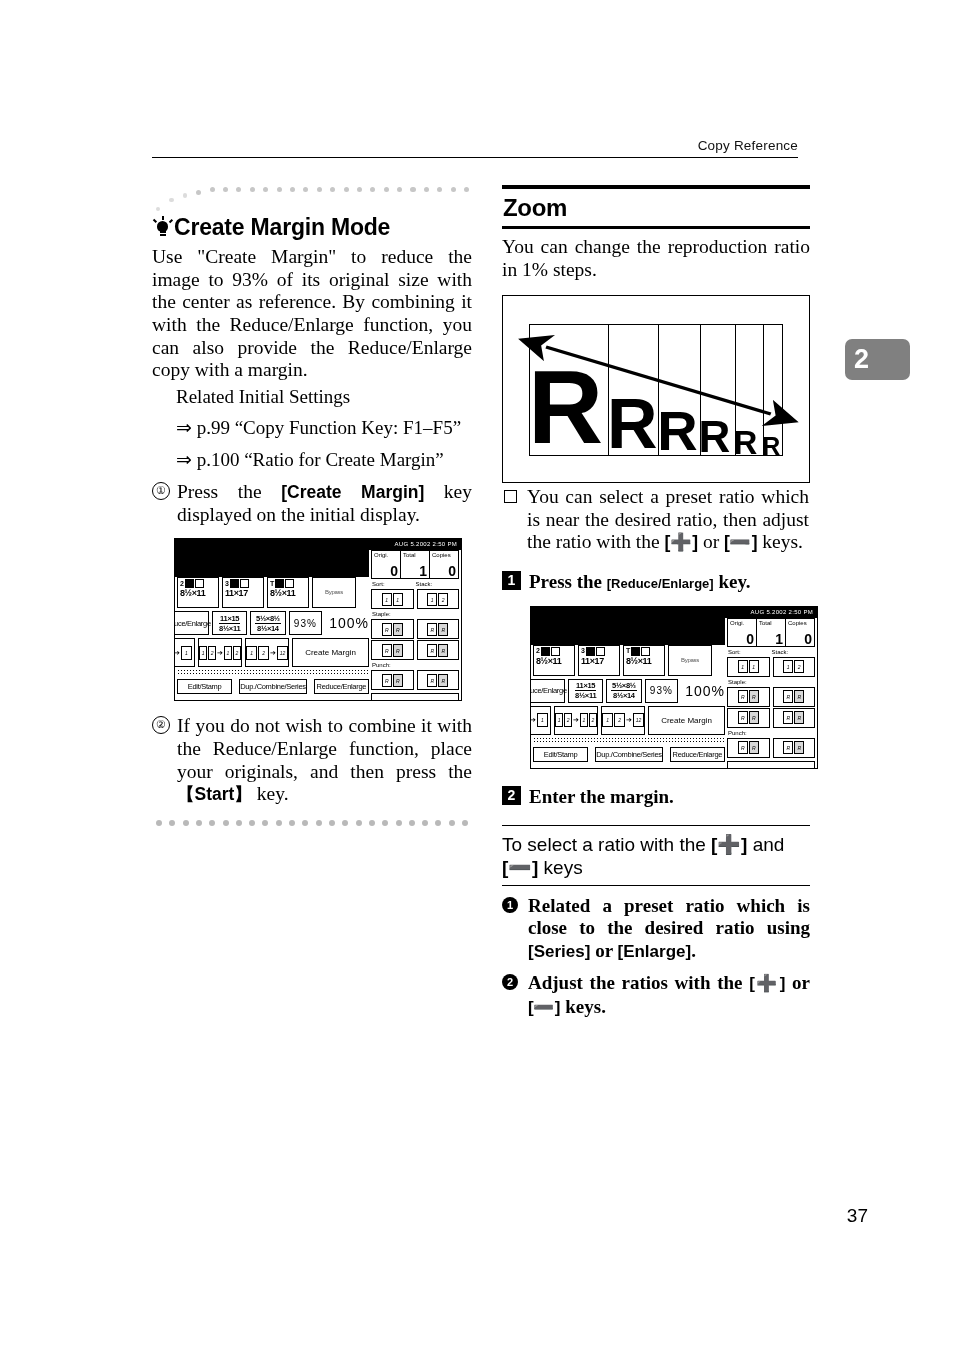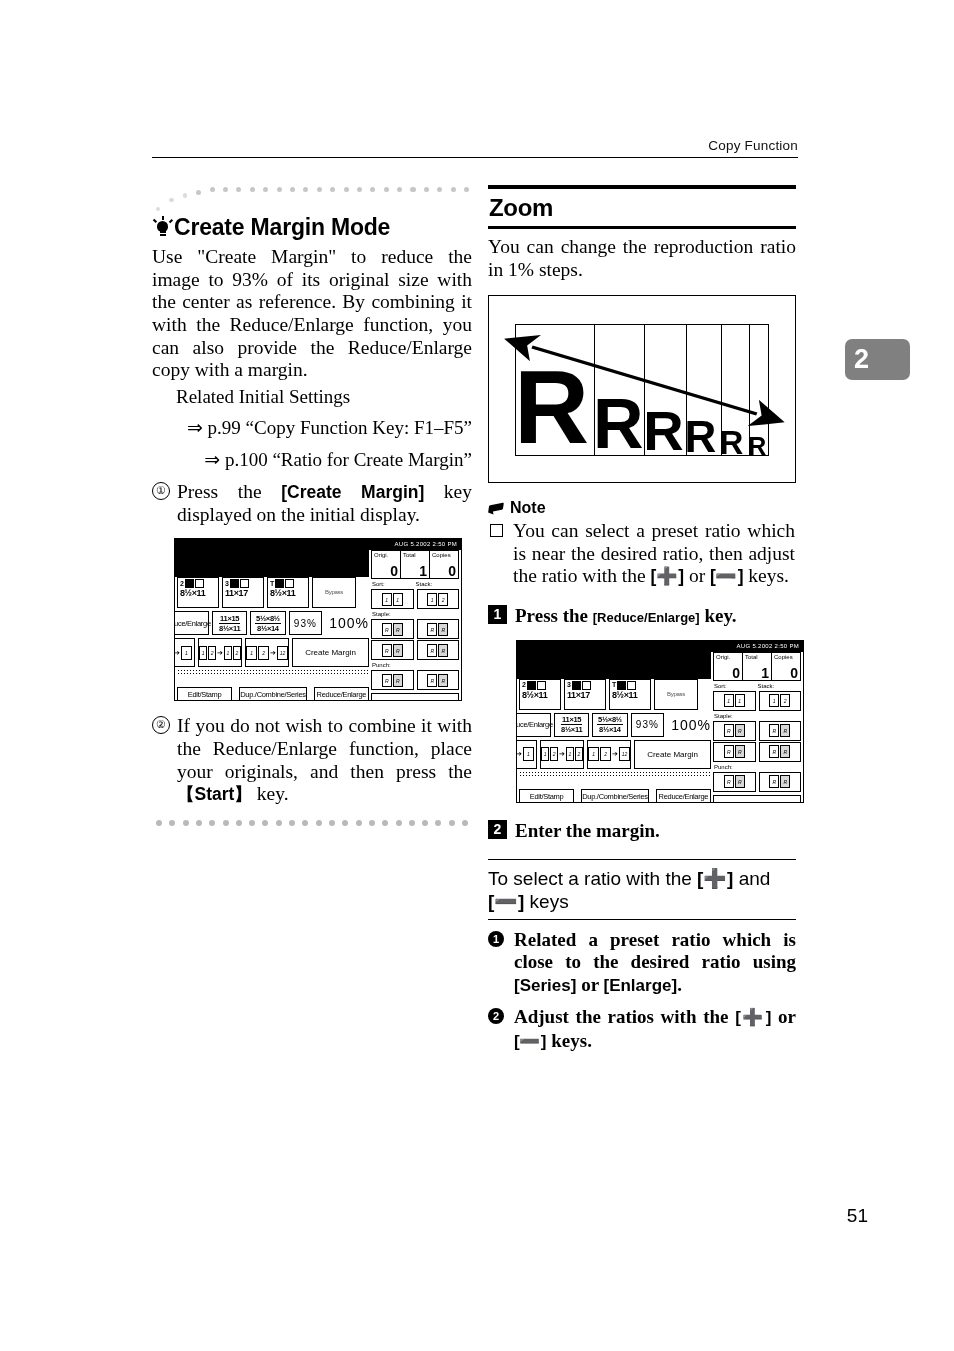--- a/index.html
+++ b/index.html
@@ -11,21 +11,21 @@
   .hdr{position:absolute;left:152px;top:138px;width:646px;}
   .hdr-text{font-family:"Liberation Sans",sans-serif;font-size:13.5px;text-align:right;letter-spacing:.2px;color:#111;}
   .hdr-rule{margin-top:4px;border-top:1.6px solid #000;}
 
   
   .chapter-tab{position:absolute;left:845px;top:339px;width:65px;height:41px;background:#808080;border-radius:7px;}
   .chapter-tab span{display:block;font-family:"Liberation Sans",sans-serif;font-weight:bold;font-size:27px;color:#fff;line-height:41px;padding-left:9px;}
 
   
   .col-left{position:absolute;left:152px;top:185px;width:320px;}
-  .col-right{position:absolute;left:488px;top:185px;width:308px;}
+  .col-right{position:absolute;left:502px;top:185px;width:308px;}
 
   
   .dot-curve{position:relative;height:30px;}
   .dot-curve i{position:absolute;width:5px;height:5px;border-radius:50%;background:#c9c9c9;}
   .dot-row{position:relative;height:14px;margin-top:10px;}
   .dot-row i{position:absolute;top:4px;width:6px;height:6px;border-radius:50%;background:#b9b9b9;}
 
   
   h2.sec-head{margin:0;font-family:"Liberation Sans",sans-serif;font-weight:bold;font-size:23px;letter-spacing:-.2px;line-height:1.05;display:flex;align-items:center;gap:1px;}
   .bulb{display:inline-block;width:21px;height:23px;position:relative;flex:0 0 auto;}
@@ -45,21 +45,21 @@
   
   p.body{margin:9px 0 0 0;font-size:19.5px;line-height:22.6px;text-align:justify;text-justify:inter-word;hyphens:none;}
   p.body.first{margin-top:7px;}
 
   .ref-head{margin:14px 0 0 0;display:flex;align-items:flex-end;gap:2px;font-family:"Liberation Sans",sans-serif;font-weight:bold;font-size:16px;}
   .magnifier{display:inline-block;width:20px;height:20px;position:relative;flex:0 0 auto;}
   .magnifier .ring{position:absolute;left:3px;top:1px;width:11px;height:11px;border:1.8px solid #000;border-radius:50%;}
   .magnifier .hdl{position:absolute;left:2px;top:11px;width:2px;height:8px;background:#000;transform:rotate(20deg);}
 
   .ref-body{margin:4px 0 0 24px;font-size:19px;line-height:22.5px;}
-  .ref-body .ln{margin-top:9px;text-align:right;}
+  .ref-body .ln{margin-top:9px;}
 
   
   ol.circled{list-style:none;margin:10px 0 0 0;padding:0;}
   ol.circled li{position:relative;padding-left:25px;font-size:19.5px;line-height:22.6px;text-align:justify;margin-top:9px;}
   ol.circled li .cnum{position:absolute;left:0;top:1px;width:16px;height:16px;border:1.3px solid #000;border-radius:50%;font-family:"Liberation Sans",sans-serif;font-size:11px;line-height:15px;text-align:center;}
   b.key{font-family:"Liberation Sans",sans-serif;font-weight:bold;font-size:17.5px;}
 
   
   .note-head{margin:16px 0 0 0;display:flex;align-items:center;gap:5px;font-family:"Liberation Sans",sans-serif;font-weight:bold;font-size:16px;}
   .pencil{display:inline-block;width:17px;height:15px;position:relative;flex:0 0 auto;}
@@ -139,31 +139,31 @@
 
   .row3{display:flex;gap:3px;height:29px;margin-top:3px;}
   .dbtn{border:1.3px solid #000;box-sizing:border-box;display:flex;align-items:center;justify-content:center;gap:1px;font-size:7px;}
   .d1{width:24px;margin-left:-6px;}
   .d2{width:44px;}
   .d3{width:44px;}
   .dlast{flex:1;flex-direction:column;line-height:9px;font-size:8px;}
   .sheet{width:11px;height:14px;border:1px solid #000;font-size:5px;text-align:center;line-height:13px;box-sizing:border-box;position:relative;}
   .arr{font-size:7px;}
 
-  .tabrow{display:flex;gap:7px;margin-top:12px;height:15px;}
+  .tabrow{display:flex;gap:7px;margin-top:4px;height:15px;}
   .tab{flex:1;border:1.2px solid #000;box-sizing:border-box;display:flex;align-items:center;justify-content:center;font-size:7.5px;letter-spacing:-.3px;}
   .dotstrip{height:6px;margin-top:2px;background-image:radial-gradient(#000 38%, transparent 40%);background-size:3px 3px;}
 </style>
 </head>
 <body>
 
 <div class="page">
 
   <div class="hdr">
-    <div class="hdr-text">Copy Function</div>
+    <div class="hdr-text">Copy Reference</div>
     <div class="hdr-rule"></div>
   </div>
 
   <div class="chapter-tab">
     <span>2</span>
   </div>
 
   <div class="col-left">
 
     <div class="dot-curve" id="dotcurve">
@@ -442,27 +442,20 @@
             <path d="M9,0 L0,4.5 L9,9 L6.6,4.5 Z" fill="#000"></path>
           </marker>
           <marker id="ahR" markerWidth="9" markerHeight="9" refX="1" refY="4.5" orient="auto">
             <path d="M0,0 L9,4.5 L0,9 L2.4,4.5 Z" fill="#000"></path>
           </marker>
         </defs>
         <line x1="36" y1="51" x2="224" y2="118" stroke="#000" stroke-width="3.1" marker-start="url(#ahL)" marker-end="url(#ahR)"></line>
       </svg>
     </div>
 
-    <div class="note-head">
-      <span class="pencil">
-          <i class="body2"></i>
-          <i class="tip"></i>
-        </span>
-      <span>Note</span>
-    </div>
     <div class="note-item">
       <span class="sq"></span><span>You can select a preset ratio which is near the desired ratio, then adjust the ratio with the </span><b class="key">[➕]</b><span> or </span><b class="key">[➖]</b><span> keys.</span>
     </div>
 
     <div class="step">
       <span class="sq-num">1</span><span>Press the </span><span class="sans">[Reduce/Enlarge]</span><span> key.</span>
     </div>
 
     <div style="margin-top:11px;">
       <div class="lcd shift">
@@ -629,14 +622,14 @@
     <ol class="filled">
       <li>
         <span class="fnum">1</span><span>Related a preset ratio which is close to the desired ratio using </span><span class="sanskey">[Series]</span><span> or </span><span class="sanskey">[Enlarge]</span><span>.</span>
       </li>
       <li>
         <span class="fnum">2</span><span>Adjust the ratios with the </span><span class="sanskey">[➕]</span><span> or </span><span class="sanskey">[➖]</span><span> keys.</span>
       </li>
     </ol>
   </div>
 
-  <div class="pageno">51</div>
+  <div class="pageno">37</div>
 </div>
 
 </body></html>

